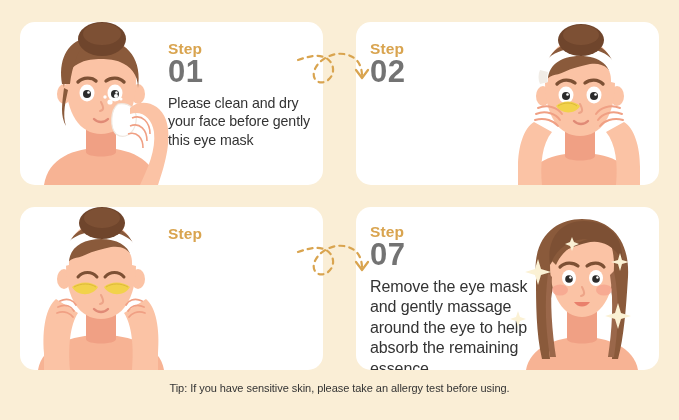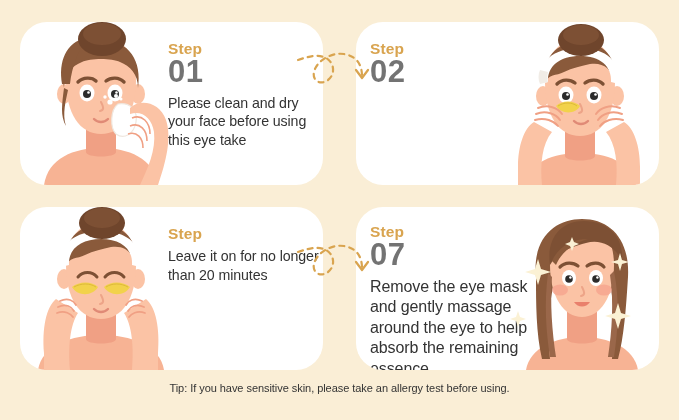--- a/index.html
+++ b/index.html
@@ -16,21 +16,21 @@
   }
   #board {
     position: absolute;
     left: 0; top: 0;
     width: 679px;
     height: 420px;
   }
   .card {
     position: absolute;
     background: #ffffff;
-    border-radius: 27px;
+    border-radius: 15px;
     overflow: hidden;
   }
   
   #card-1 { left: 20px;  top: 22px;  width: 303px; height: 163px; }
   #card-2 { left: 356px; top: 22px;  width: 303px; height: 163px; }
   
   #card-3 { left: 20px;  top: 207px; width: 303px; height: 163px; }
   #card-4 { left: 356px; top: 207px; width: 303px; height: 163px; }
 
   .txtblock {
@@ -139,21 +139,21 @@
 
         <path d="M104 92 C116 88 126 96 128 110 C130 128 122 146 114 163 L132 163 C140 140 146 116 140 98 C134 80 114 76 104 86 Z" fill="#fbc3a5"></path>
         <path d="M106 96 C116 92 124 100 124 112" stroke="#f0a084" stroke-width="1.6" fill="none"></path>
         <path d="M104 104 C114 100 121 108 121 119" stroke="#f0a084" stroke-width="1.6" fill="none"></path>
         <path d="M102 112 C111 109 117 116 117 126" stroke="#f0a084" stroke-width="1.6" fill="none"></path>
       </svg>
     </div>
     <div class="txtblock">
       <div class="step-word">Step</div>
       <div class="step-num">01</div>
-      <div class="step-desc">Please clean and dry your face before using this eye take</div>
+      <div class="step-desc">Please clean and dry your face before gently this eye mask</div>
     </div>
   </div>
 
   <div class="card card-left" id="card-2">
     <div class="txtblock">
       <div class="step-word">Step</div>
       <div class="step-num">02</div>
     </div>
     <div class="art">
       <svg width="155" height="163" viewBox="0 0 155 163" xmlns="http://www.w3.org/2000/svg">
@@ -242,21 +242,20 @@
         <path d="M32 100 C40 96 46 100 48 104" stroke="#f0a084" stroke-width="1.8" fill="none" stroke-linecap="round"></path>
         <path d="M31 106 C39 103 45 107 47 110" stroke="#f0a084" stroke-width="1.8" fill="none" stroke-linecap="round"></path>
         <path d="M116 94 C108 90 102 94 100 98" stroke="#f0a084" stroke-width="1.8" fill="none" stroke-linecap="round"></path>
         <path d="M118 100 C110 96 104 100 102 104" stroke="#f0a084" stroke-width="1.8" fill="none" stroke-linecap="round"></path>
         <path d="M119 106 C111 103 105 107 103 110" stroke="#f0a084" stroke-width="1.8" fill="none" stroke-linecap="round"></path>
       </svg>
     </div>
 
     <div class="txtblock">
       <div class="step-word">Step</div>
-      <div class="step-desc">Leave it on for no longer than 20 minutes</div>
     </div>
   </div>
 
   <div class="card card-left" id="card-4">
     <div class="txtblock">
       <div class="step-word">Step</div>
       <div class="step-num">07</div>
       <div class="step-desc">Remove the eye mask and gently massage around the eye to help absorb the remaining essence</div>
     </div>
     <div class="art">

